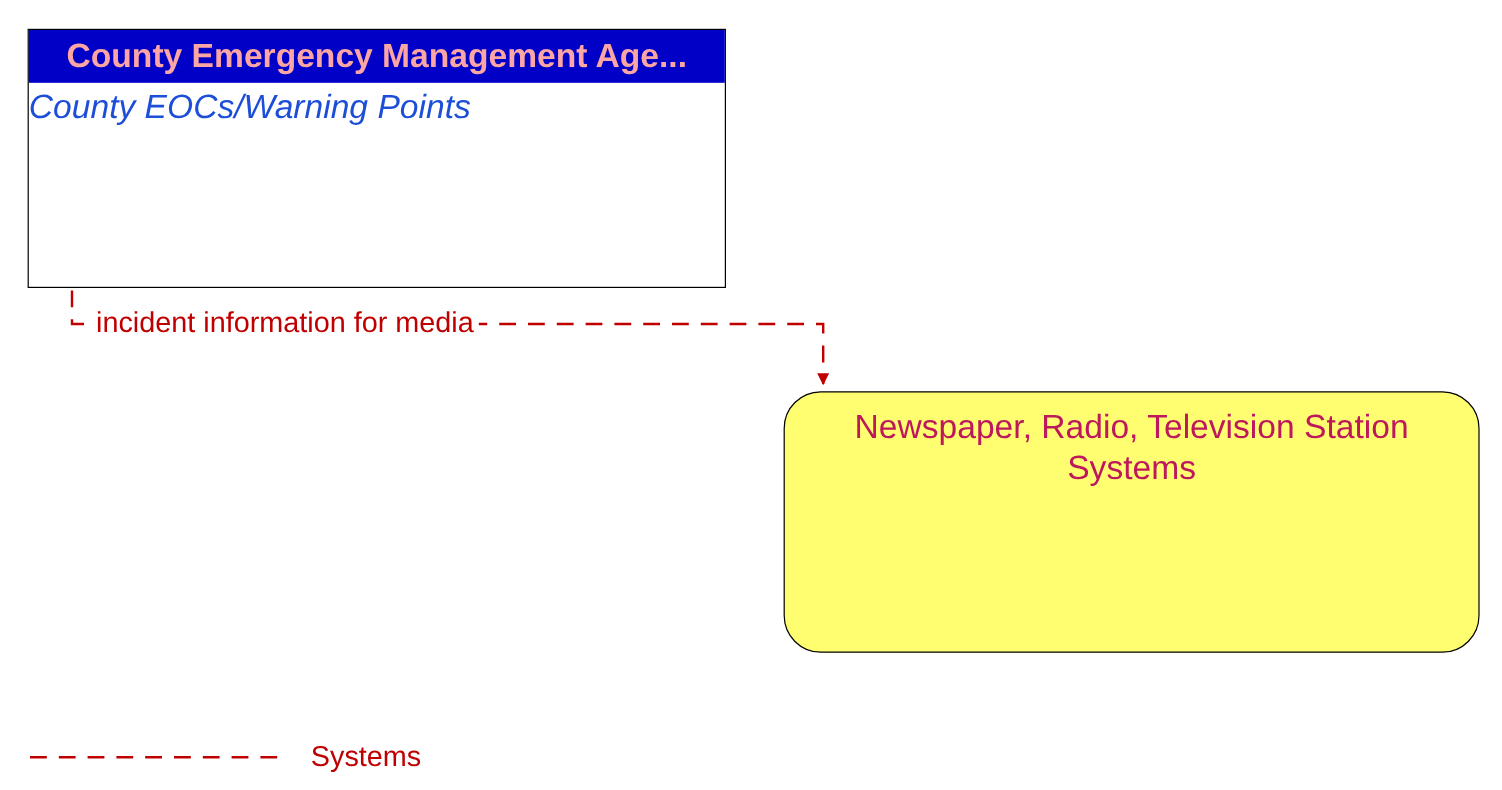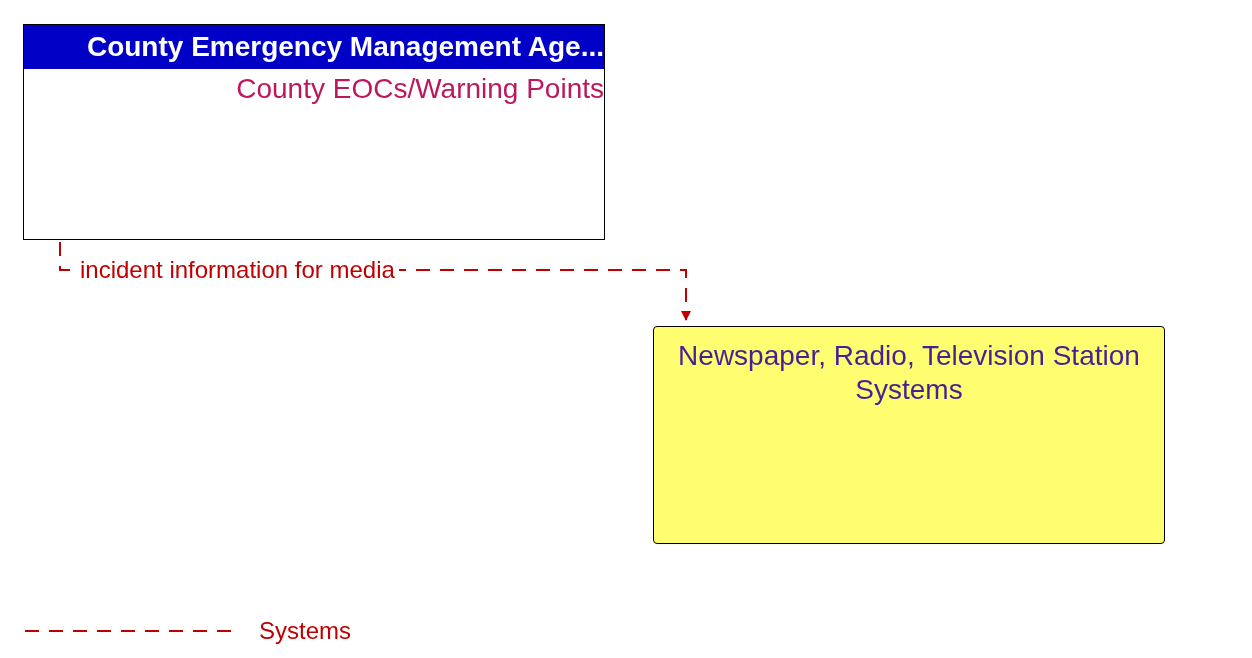--- a/index.html
+++ b/index.html
@@ -19,48 +19,49 @@
     width: 582px;
     height: 216px;
     border: 1.5px solid #000;
     background: #ffffff;
     box-sizing: border-box;
   }
   .node-source-header {
     width: 100%;
     height: 44px;
     background: #0000c6;
-    color: #ffffff;
+    color: #fca5a5;
     font-size: 28px;
     font-weight: bold;
-    text-align: right;
+    text-align: center;
     line-height: 44px;
     box-sizing: border-box;
     overflow: hidden;
     white-space: nowrap;
   }
   .node-source-title {
     width: 100%;
-    color: #be185d;
+    color: #1d4ed8;
     font-size: 28px;
-    text-align: right;
+    text-align: left;
     padding-top: 4px;
     box-sizing: border-box;
+    font-style: italic;
   }
   .node-target {
     position: absolute;
     left: 653px;
     top: 326px;
-    width: 512px;
+    width: 580px;
     height: 218px;
     background: #fefe70;
     border: 1.5px solid #000;
-    border-radius: 4px;
+    border-radius: 31px;
     box-sizing: border-box;
-    color: #4c1d95;
+    color: #be185d;
     font-size: 28px;
     text-align: center;
     padding-top: 12px;
     padding-left: 20px;
     padding-right: 20px;
     line-height: 1.2;
   }
   .flow-label {
     position: absolute;
     left: 76px;

